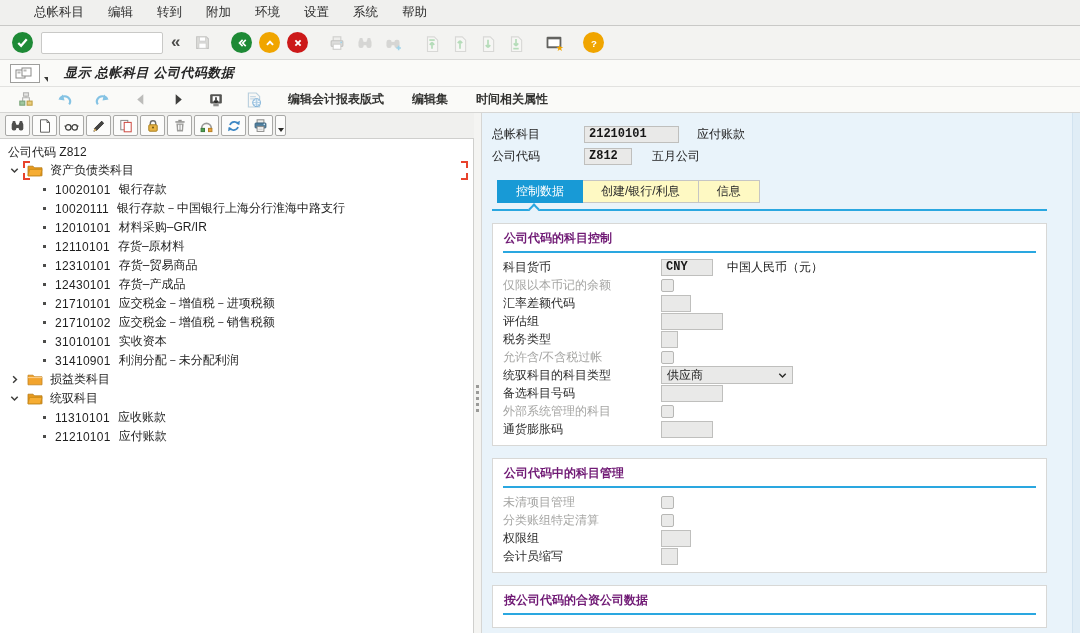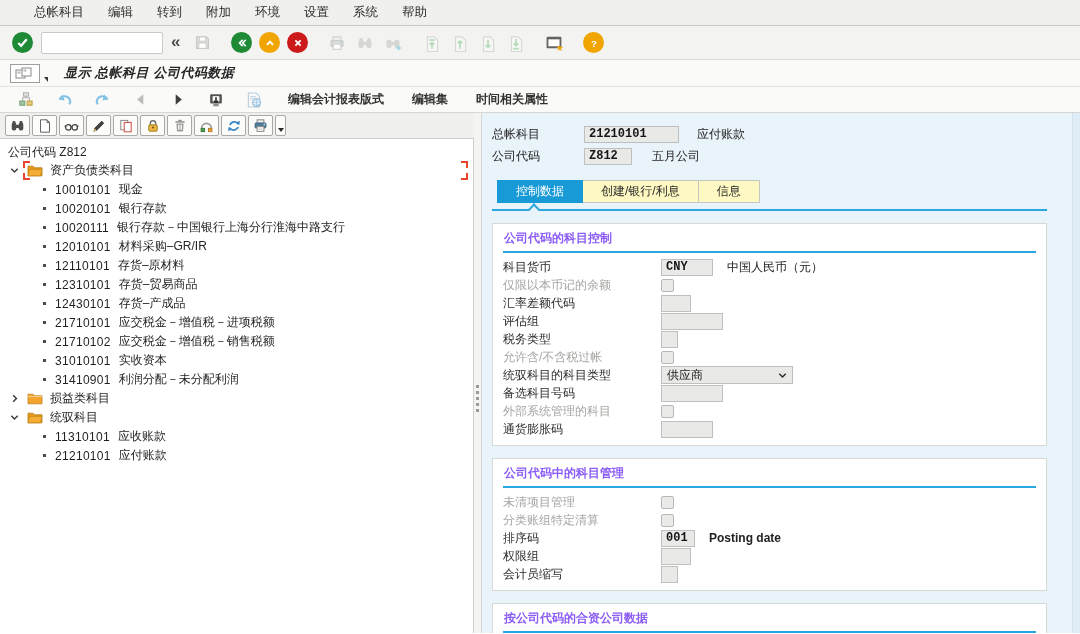--- a/index.html
+++ b/index.html
@@ -66,21 +66,21 @@
   .hdr-desc { margin-left:18px; }
 
   .tabs { display:flex; margin-top:13px; margin-left:5px; height:23px; }
   .tab { min-width:60px; padding:0 18px; display:flex; align-items:center; justify-content:center; background:#fef9c3; border:1px solid #c6c6c4; border-left-width:0; font-size:12px; color:#2c2c2c; cursor:default; }
   .tab:first-child { border-left-width:1px; }
   .tab.active { background:#189ad6; border-color:#189ad6; color:#fff; }
   .tabline { position:relative; width:555px; height:2px; background:#2aa7e0; margin-top:6px; }
   .tab-notch { position:absolute; top:-4px; left:38px; width:8px; height:8px; background:#e9f3fa; border-left:2px solid #2aa7e0; border-top:2px solid #2aa7e0; transform:rotate(45deg); }
 
   .group { width:555px; background:#fff; border:1px solid #d8d8d6; margin-top:12px; padding:4px 10px 7px 10px; }
-  .group-title { font-weight:bold; color:#8b5cf6; padding:2px 0 4px 1px; border-bottom:2px solid #2aa7e0; margin-bottom:5px; }
+  .group-title { font-weight:bold; color:#701a75; padding:2px 0 4px 1px; border-bottom:2px solid #2aa7e0; margin-bottom:5px; }
   .frow { display:flex; align-items:center; height:18px; }
   .flabel { width:158px; flex:none; color:#2b2b2b; }
   .flabel.dis { color:#a5a5a3; }
   .checkbox { width:13px; height:13px; background:#eaeae9; border:1px solid #b7b7b5; border-radius:2px; flex:none; }
   .sel { background:#e9e9e8; border:1px solid #bfbfbd; height:18px; display:inline-flex; align-items:center; justify-content:space-between; padding:0 4px 0 5px; color:#1d1d1d; }
   .suffix { margin-left:14px; font-weight:bold; color:#222; }
   .suffix.normal { font-weight:normal; }
 
   svg { display:block; }
 </style>
@@ -376,25 +376,20 @@
               <span class="tw-label">资产负债类科目</span>
               <span class="sel-box">
                 <span class="tl"></span>
                 <span class="tr"></span>
                 <span class="bl"></span>
                 <span class="br"></span>
               </span>
             </div>
             <div class="tree-row">
               <span class="leaf-bullet"></span>
-              <span class="leaf-code">10010101</span>
-              <span class="leaf-name">现金</span>
-            </div>
-            <div class="tree-row">
-              <span class="leaf-bullet"></span>
               <span class="leaf-code">10020101</span>
               <span class="leaf-name">银行存款</span>
             </div>
             <div class="tree-row">
               <span class="leaf-bullet"></span>
               <span class="leaf-code">10020111</span>
               <span class="leaf-name">银行存款－中国银行上海分行淮海中路支行</span>
             </div>
             <div class="tree-row">
               <span class="leaf-bullet"></span>
@@ -559,25 +554,20 @@
             <div class="group-title">公司代码中的科目管理</div>
             <div class="frow">
               <span class="flabel dis">未清项目管理</span>
               <span class="checkbox"></span>
             </div>
             <div class="frow">
               <span class="flabel dis">分类账组特定清算</span>
               <span class="checkbox"></span>
             </div>
             <div class="frow">
-              <span class="flabel">排序码</span>
-              <span class="field" style="width: 34px;">001</span>
-              <span class="suffix">Posting date</span>
-            </div>
-            <div class="frow">
               <span class="flabel">权限组</span>
               <span class="field" style="width: 30px;"></span>
             </div>
             <div class="frow">
               <span class="flabel">会计员缩写</span>
               <span class="field" style="width: 17px;"></span>
             </div>
           </div>
           <div class="group">
             <div class="group-title">按公司代码的合资公司数据</div>

